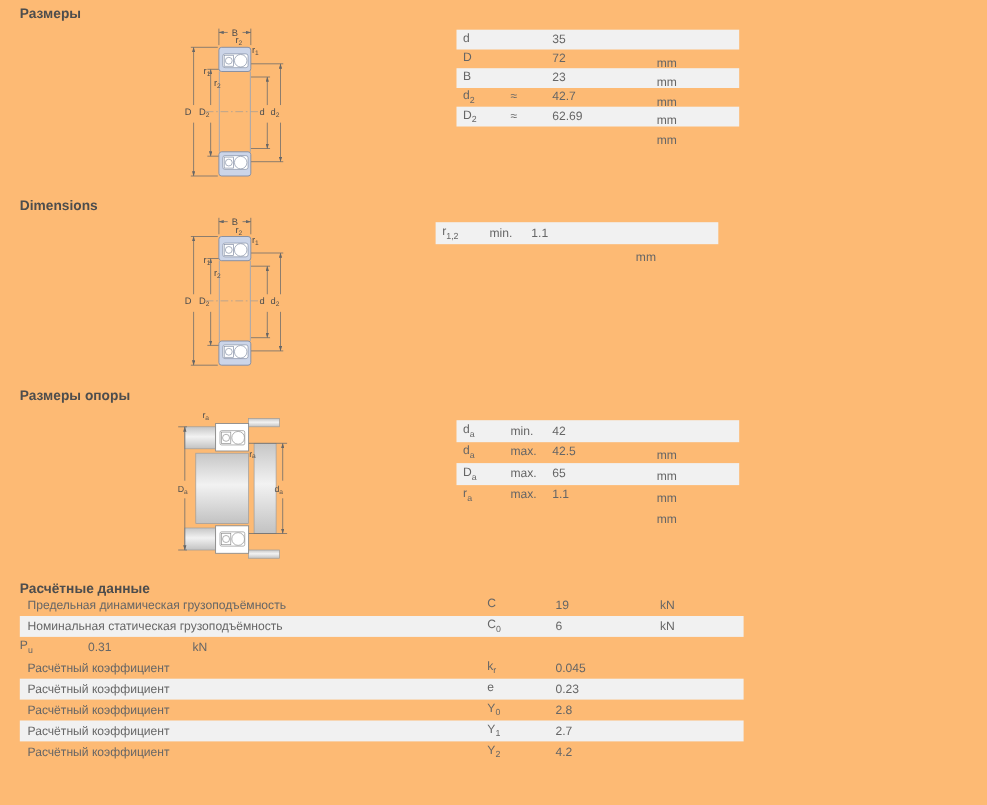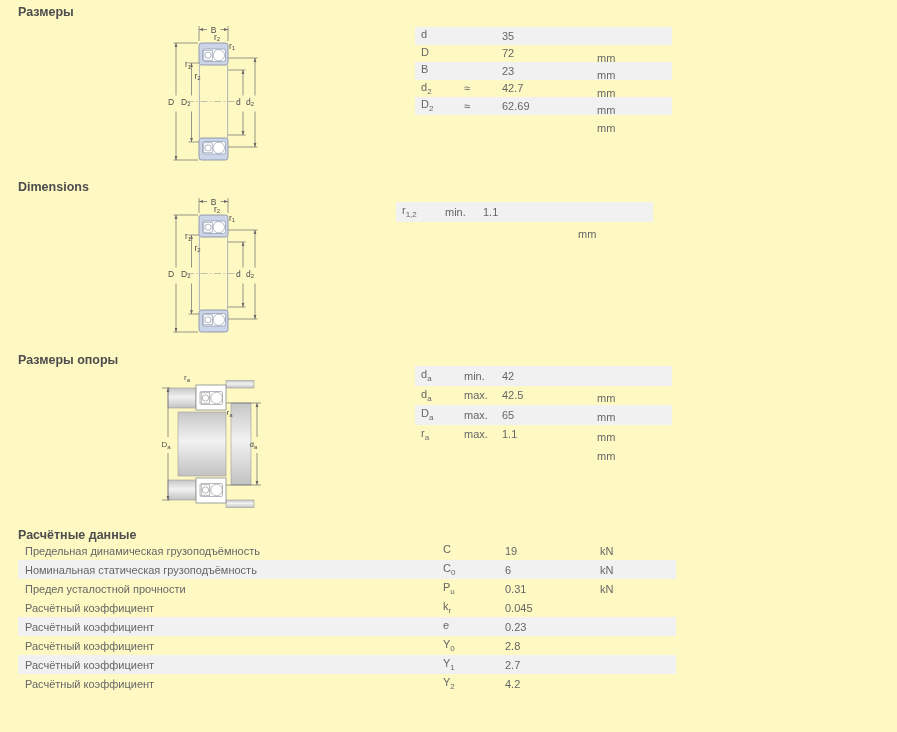--- a/index.html
+++ b/index.html
@@ -1,17 +1,17 @@
 <!DOCTYPE html>
 <html><head>
 <meta charset="utf-8">
 <style>
   html,body { margin:0; padding:0; background:#fff; }
   .page {
-    position:relative; width:897px; height:732px; background:#fef9c3;
+    position:relative; width:897px; height:732px; background:#fdba74;
     font-family:"Liberation Sans", sans-serif; overflow:hidden;
   }
   .heading {
     position:absolute; left:18px; font-size:12.5px; font-weight:bold;
     color:#4d4d4d; white-space:nowrap;
   }
   .diag { position:absolute; }
   .spec-table { position:absolute; }
   .trow { display:flex; align-items:center; font-size:11px; color:#666666; }
   .trow.shade { background:#f1f1f1; }
@@ -236,21 +236,21 @@
       <circle cx="56.5" cy="123" r="5.8"></circle>
     </g>
     <g font-size="8" fill="#4d4d4d">
       <text x="24" y="13"><tspan>r</tspan><tspan font-size="6" dy="1.8">a</tspan></text>
       <text x="66.5" y="48"><tspan>r</tspan><tspan font-size="6" dy="1.8">a</tspan></text>
       <text x="1.5" y="80"><tspan>D</tspan><tspan font-size="6" dy="1.8">a</tspan></text>
       <text x="89.5" y="80"><tspan>d</tspan><tspan font-size="6" dy="1.8">a</tspan></text>
     </g>
   </svg>
 
-  <div class="spec-table side t3" style="left:415px; top:366px;">
+  <div class="spec-table side t3" style="left:415px; top:382px;">
     <div class="trow shade">
       <span class="c sym"><span>d</span><sub>a</sub></span>
       <span class="c qual">min.</span>
       <span class="c val">42</span>
       <span class="c unit">mm</span>
     </div>
     <div class="trow">
       <span class="c sym"><span>d</span><sub>a</sub></span>
       <span class="c qual">max.</span>
       <span class="c val">42.5</span>
@@ -279,21 +279,20 @@
       <span class="c val">19</span>
       <span class="c unit">kN</span>
     </div>
     <div class="trow shade">
       <span class="c lbl">Номинальная статическая грузоподъёмность</span>
       <span class="c sym"><span>C</span><sub>0</sub></span>
       <span class="c val">6</span>
       <span class="c unit">kN</span>
     </div>
     <div class="trow">
-      <span class="c lbl">Предел усталостной прочности</span>
       <span class="c sym"><span>P</span><sub>u</sub></span>
       <span class="c val">0.31</span>
       <span class="c unit">kN</span>
     </div>
     <div class="trow">
       <span class="c lbl">Расчётный коэффициент</span>
       <span class="c sym"><span>k</span><sub>r</sub></span>
       <span class="c val">0.045</span>
       <span class="c unit"></span>
     </div>

